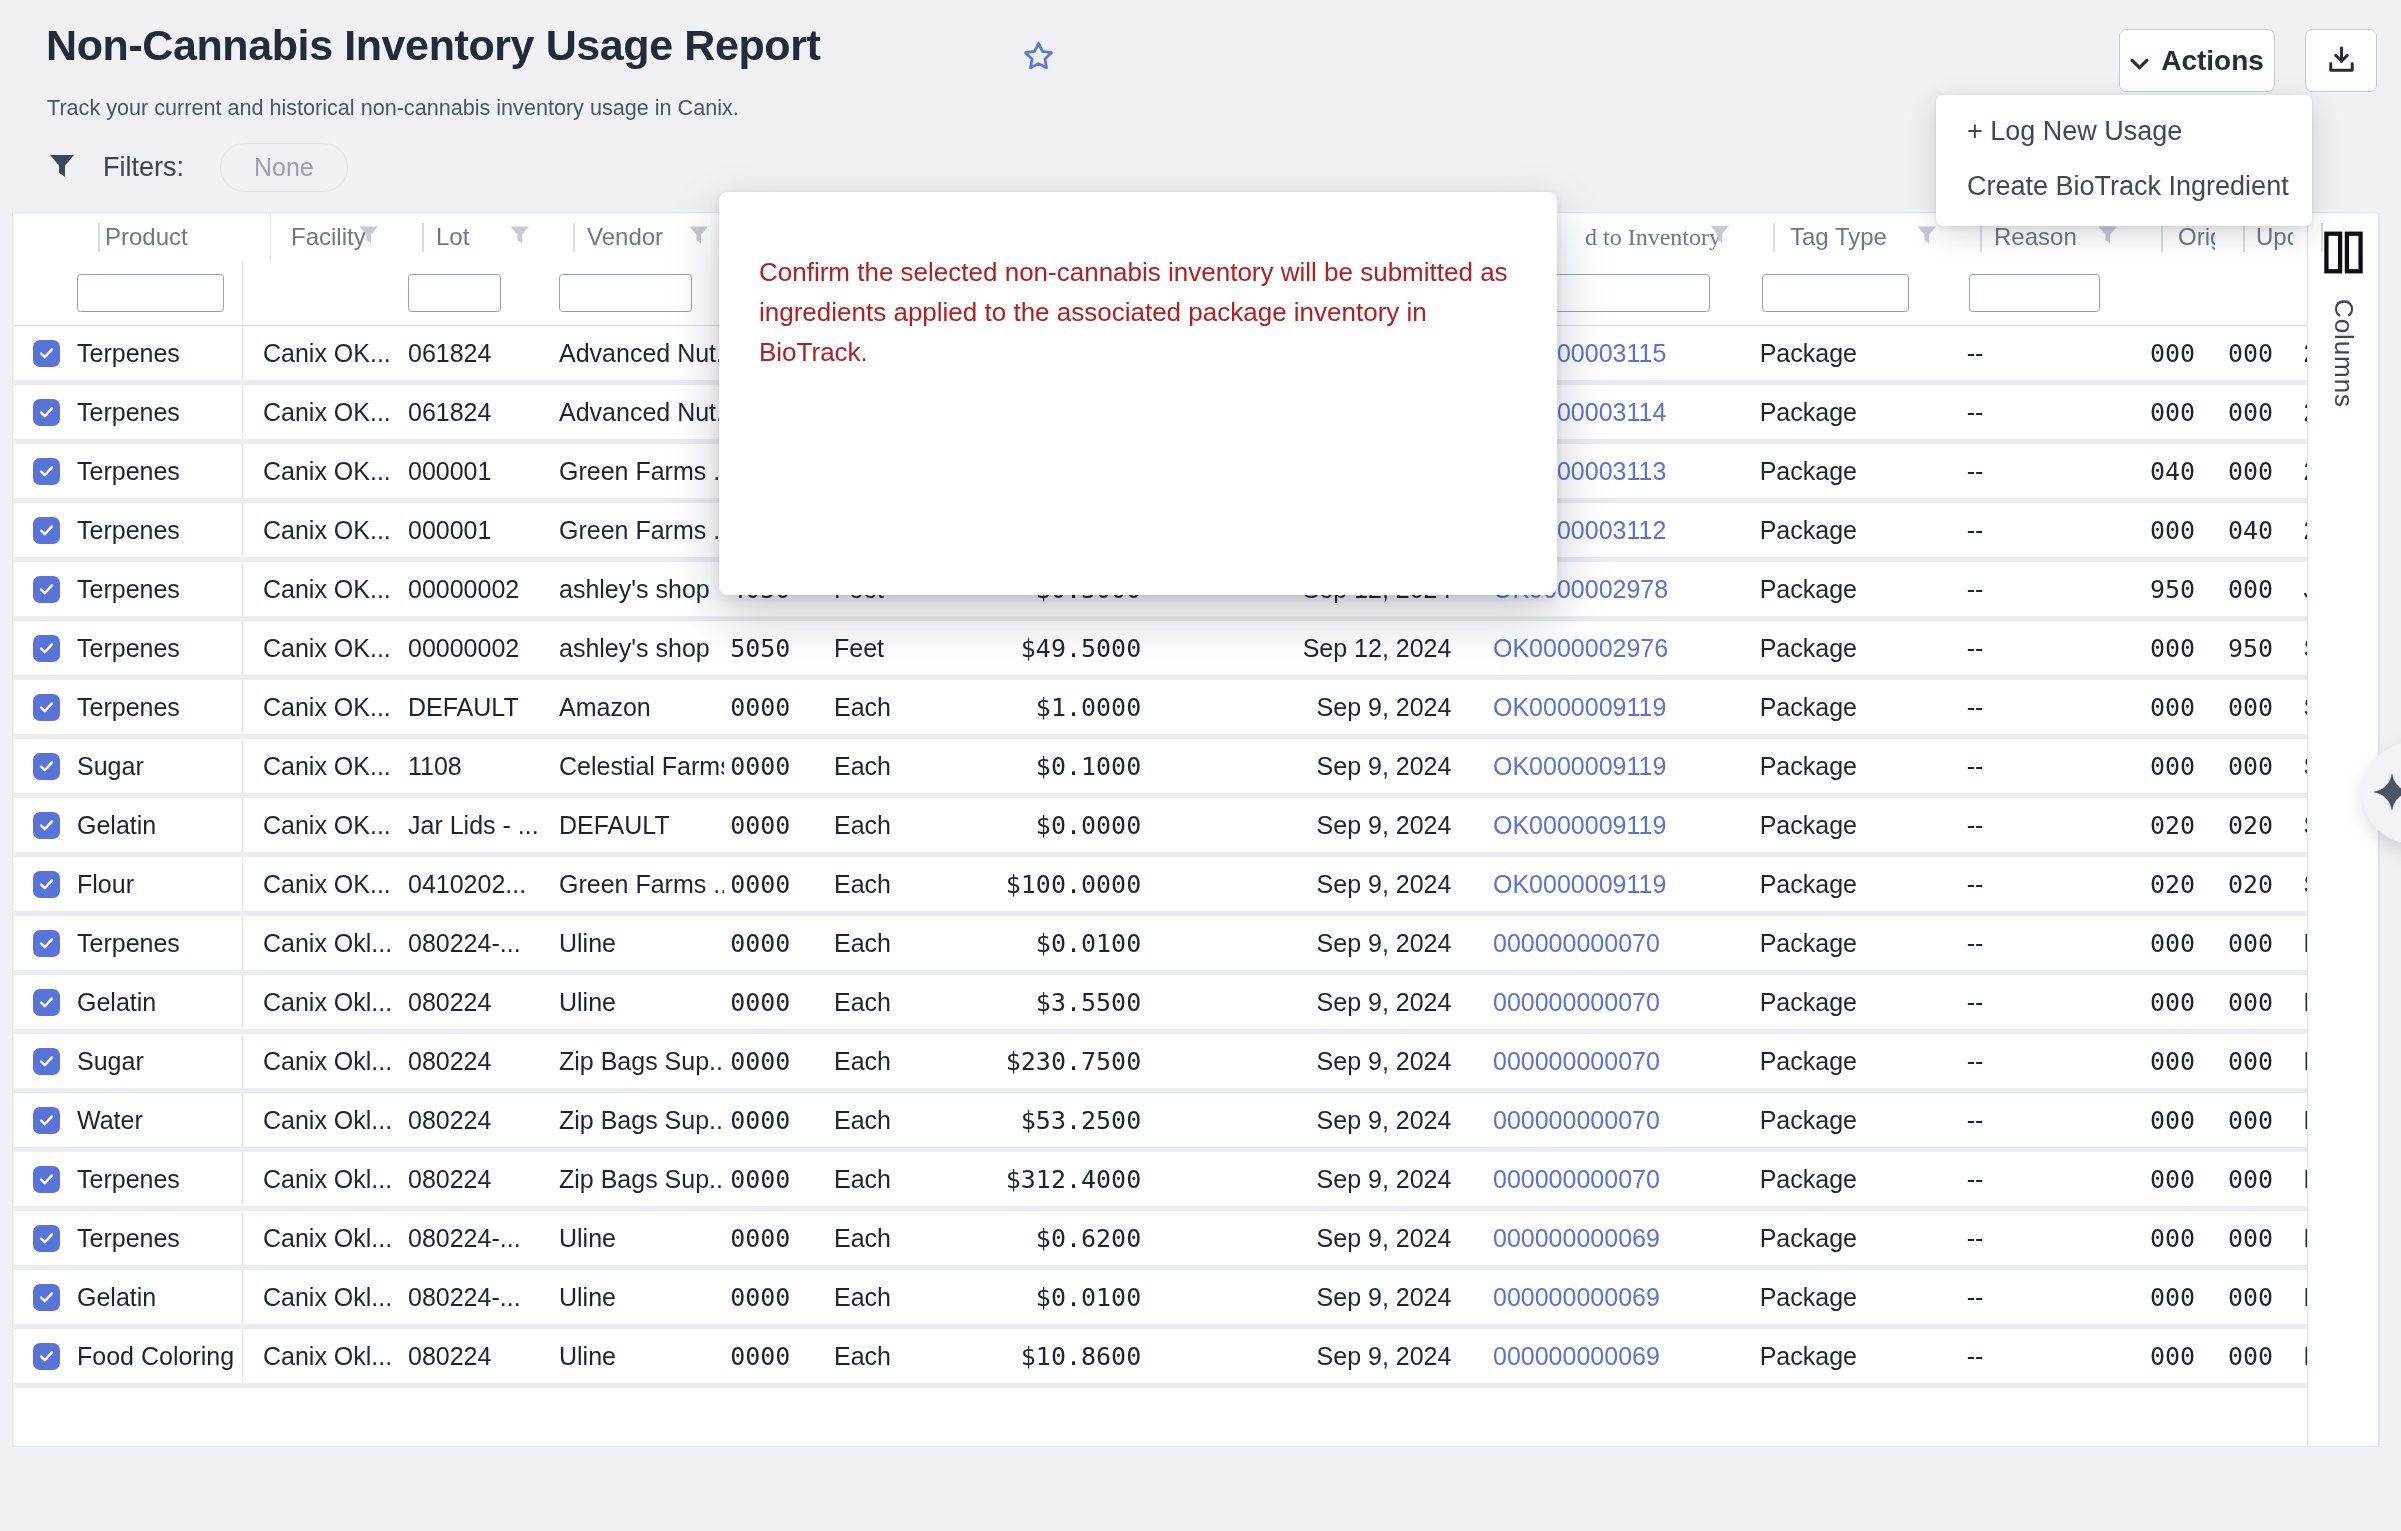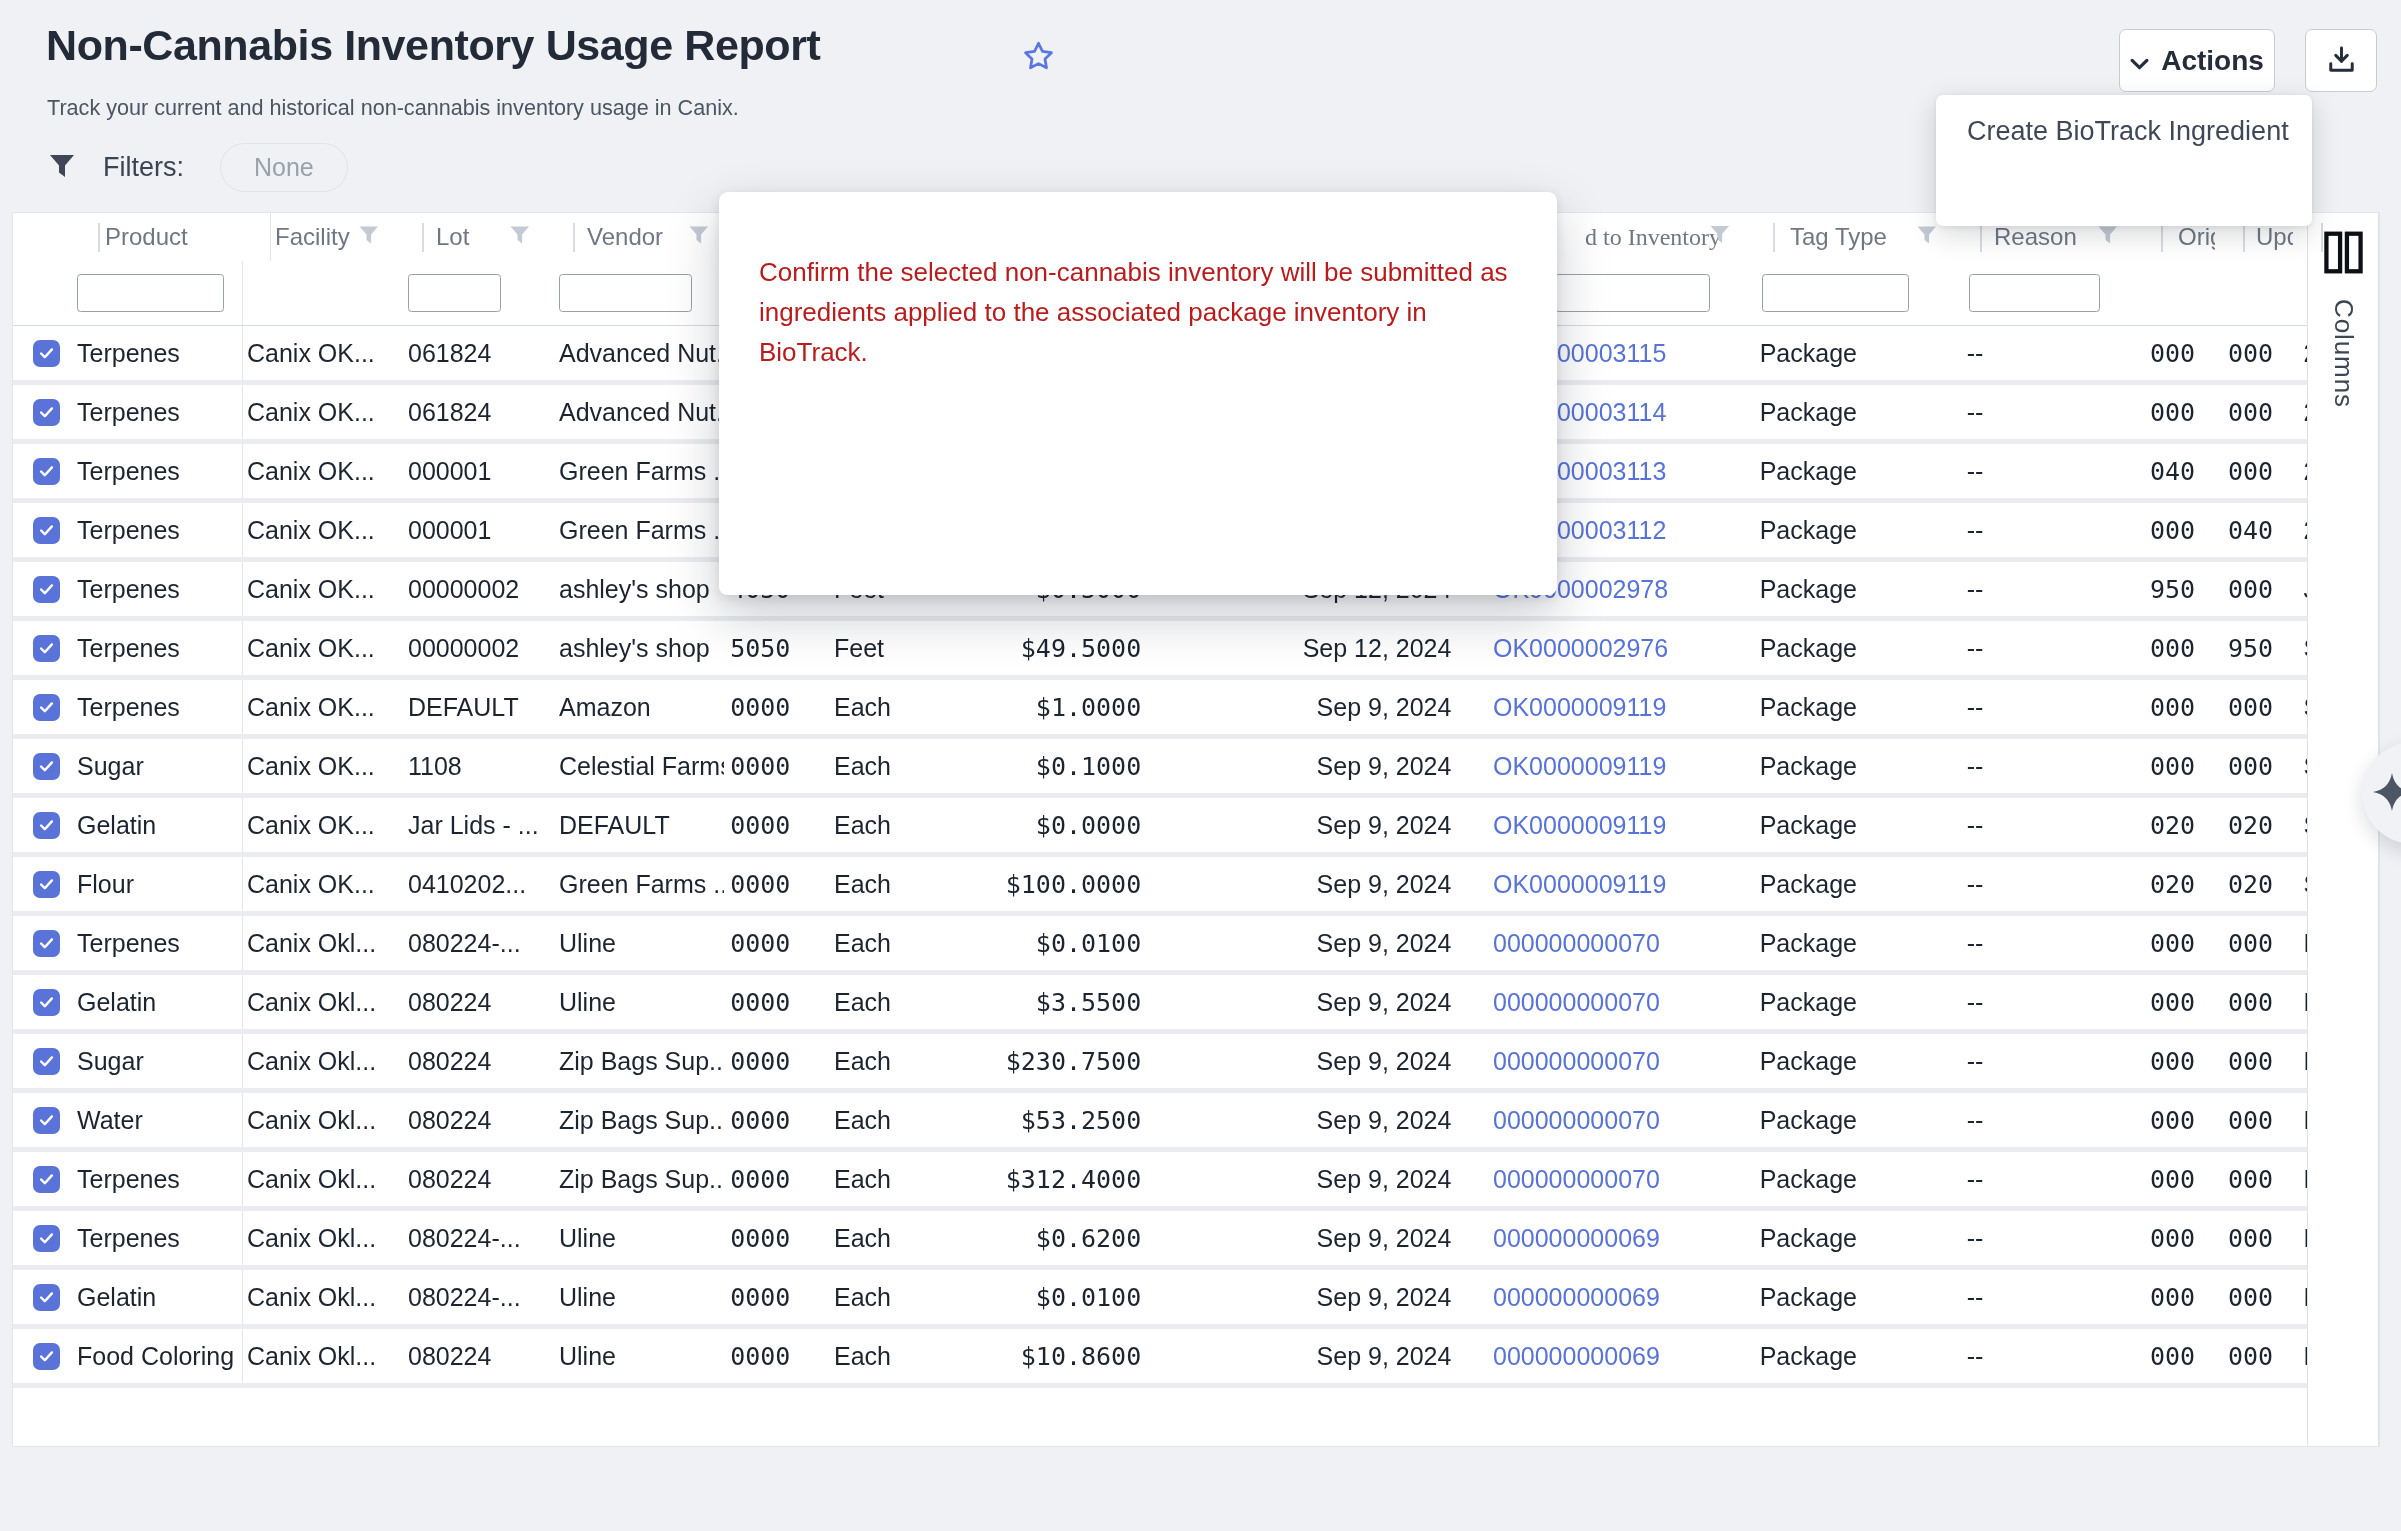--- a/index.html
+++ b/index.html
@@ -45,21 +45,21 @@
   .hcell { position:relative; display:flex; align-items:center; font-size:24px; color:#6e7885; overflow:hidden; white-space:nowrap;margin-left:28px; }
   .hcell.tick::before { content:""; position:absolute; left:0; top:9.5px; width:1.7px; height:29px; background:#d8dce2; }
   .funnel { position:absolute; right:14px; top:50%; transform:translateY(-50%); }
   .hfilters { height:64px; }
   .fcell { position:relative; display:flex; align-items:center; overflow:hidden; }
   .fcell input { height:38px; border:1.7px solid #97a1a5; border-radius:3.5px; background:#fff; font-size:22.4px; padding:0 8.6px; outline:none; }
 
   .c-pl8  { padding-left:7px; }
   .c-pl16 { padding-left:14px; }
   .c-pl20 { padding-left:17px; }
-  .c-pl23 { padding-left:4px;text-align:center; }
+  .c-pl23 { padding-left:20px;text-align:center; }
   .c-pl15 { padding-left:13px; }
 
   .trow { height:59px; border-bottom:5.2px solid #eaecf0; background:#fff; }
   .tcell { display:flex; align-items:center; font-size:25px; color:#1c2430; overflow:hidden; white-space:nowrap; }
   .bl { border-left:1.7px solid #e2e5e9; }
   .right { justify-content:flex-end; }
   .cell-qty   { padding-right:8.6px; }
   .cell-price { padding-right:7.8px; }
   .cell-date  { padding-right:8.6px; }
   .cell-applied { padding-left:33px; color:#5873d8; cursor:pointer; }
@@ -126,20 +126,21 @@
         <g fill="none" stroke="#252d3b" stroke-width="3.6" stroke-linecap="round" stroke-linejoin="round">
           <line x1="20" y1="6" x2="20" y2="22"></line>
           <polyline points="13,15 20,22 27,15"></polyline>
           <path d="M7 25 V33 H33 V25"></path>
         </g>
       </svg>
   </span>
 </div>
 
 <div class="menu">
+  <div class="menu-item">+ Log New Usage</div>
   <div class="menu-item">Create BioTrack Ingredient</div>
 </div>
 
 <div class="table-card">
   <div class="grid-area">
     <div class="thead">
       <div class="grid-row hlabels">
         <div class="hcell"></div>
         <div class="hcell tick c-pl8">
             <span>Product</span>

